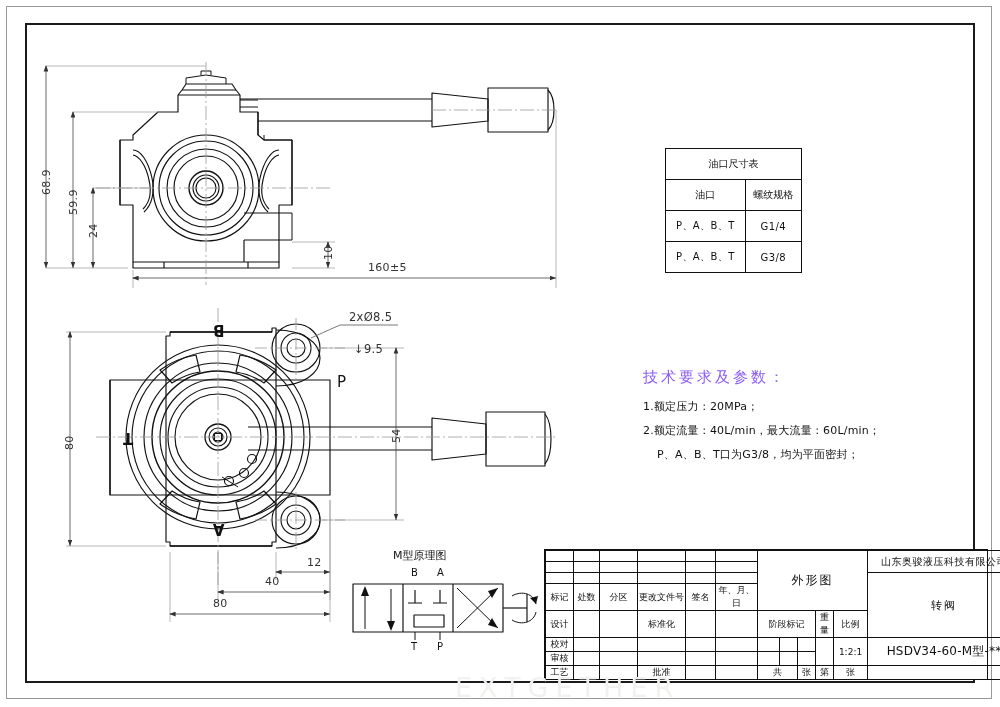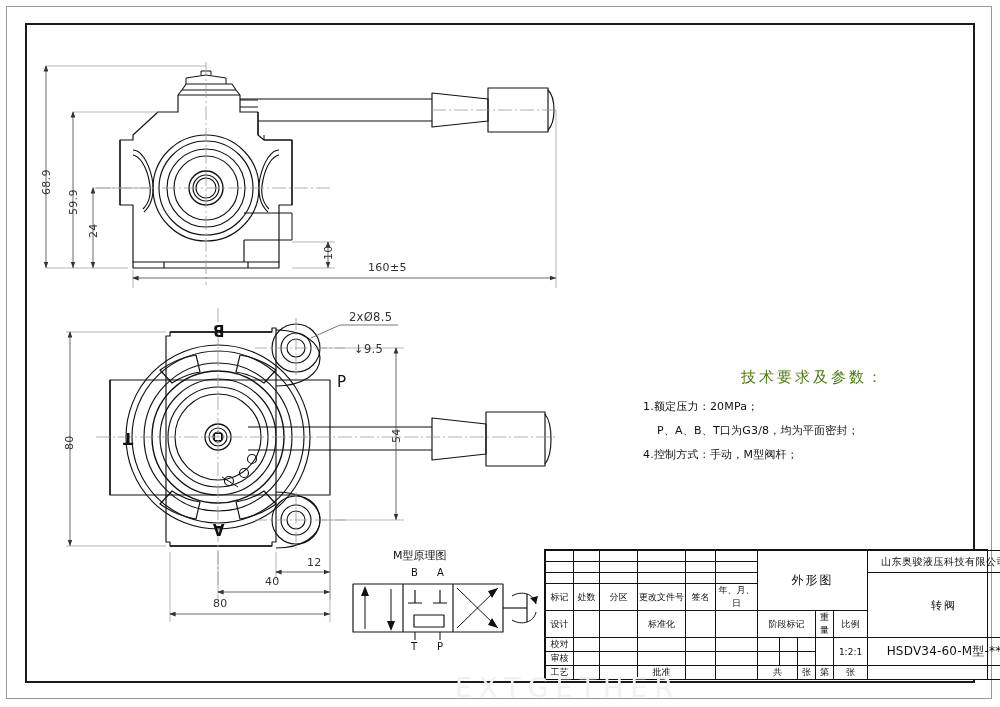--- a/index.html
+++ b/index.html
@@ -27,21 +27,21 @@
   
   #port-table{position:absolute;left:665px;top:148px;width:137px;
               border:1px solid #111;border-collapse:collapse;background:#fff;}
   #port-table td{border:1px solid #111;font-size:9px;text-align:center;
                  padding:4px 2px;color:#111;font-family:"DejaVu Sans",sans-serif;}
   #port-table td.hdr{font-size:10px;}
   #port-table td.val{font-size:10px;letter-spacing:.4px;}
 
   
   #tech{position:absolute;left:643px;top:368px;width:340px;}
-  #tech .th{font-size:15px;letter-spacing:3px;color:#4d7c0f;margin-bottom:12px;text-align:center;}
+  #tech .th{font-size:15px;letter-spacing:3px;color:#8b5cf6;margin-bottom:12px;}
   #tech .tn{font-size:11px;color:#111;margin-bottom:9px;letter-spacing:.2px;}
   #tech .tn.ind{padding-left:14px;}
 
   
   #schem{position:absolute;left:353px;top:548px;width:190px;height:105px;}
   #schem .cap{position:absolute;left:40px;top:0;font-size:11px;color:#111;}
   #schem .pl{position:absolute;font-size:10px;color:#111;}
 
   
   #title-block{position:absolute;left:544px;top:549px;width:444px;height:131px;
@@ -266,26 +266,45 @@
   <div class="txt lbl" style="left:337px;top:375px;">P</div>
 
   <div class="txt dim dimv" style="left:64px;top:450px;transform:rotate(-90deg);">80</div>
   <div class="txt dim" style="left:307px;top:557px;">12</div>
   <div class="txt dim" style="left:265px;top:576px;">40</div>
   <div class="txt dim" style="left:213px;top:598px;">80</div>
   <div class="txt dim dimv" style="left:391px;top:443px;transform:rotate(-90deg);">54</div>
   <div class="txt dim" style="left:349px;top:312px;font-size:11.5px;">2xØ8.5</div>
   <div class="txt dim" style="left:354px;top:344px;font-size:11.5px;">↓9.5</div>
 
+  <table id="port-table">
+    <tbody>
+        <tr>
+      <td colspan="2" class="hdr" style="height:22px;">油口尺寸表</td>
+    </tr>
+    <tr>
+      <td class="hdr" style="height:22px;">油口</td>
+      <td class="hdr">螺纹规格</td>
+    </tr>
+    <tr>
+      <td class="val" style="height:22px;">P、A、B、T</td>
+      <td class="val">G1/4</td>
+    </tr>
+    <tr>
+      <td class="val" style="height:22px;">P、A、B、T</td>
+      <td class="val">G3/8</td>
+    </tr>
+  </tbody>
+    </table>
 
   <div id="tech">
     <div class="th">技术要求及参数：</div>
     <div class="tn">1.额定压力：20MPa；</div>
+    <div class="tn">2.额定流量：40L/min，最大流量：60L/min；</div>
     <div class="tn ind">P、A、B、T口为G3/8，均为平面密封；</div>
-    <div class="tn">4.控制方式：手动，M型阀杆；</div>
   </div>
 
   <div id="schem">
     <div class="cap">M型原理图</div>
     <div class="pl" style="left:58px;top:19px;">B</div>
     <div class="pl" style="left:84px;top:19px;">A</div>
     <div class="pl" style="left:58px;top:93px;">T</div>
     <div class="pl" style="left:84px;top:93px;">P</div>
   </div>
 

